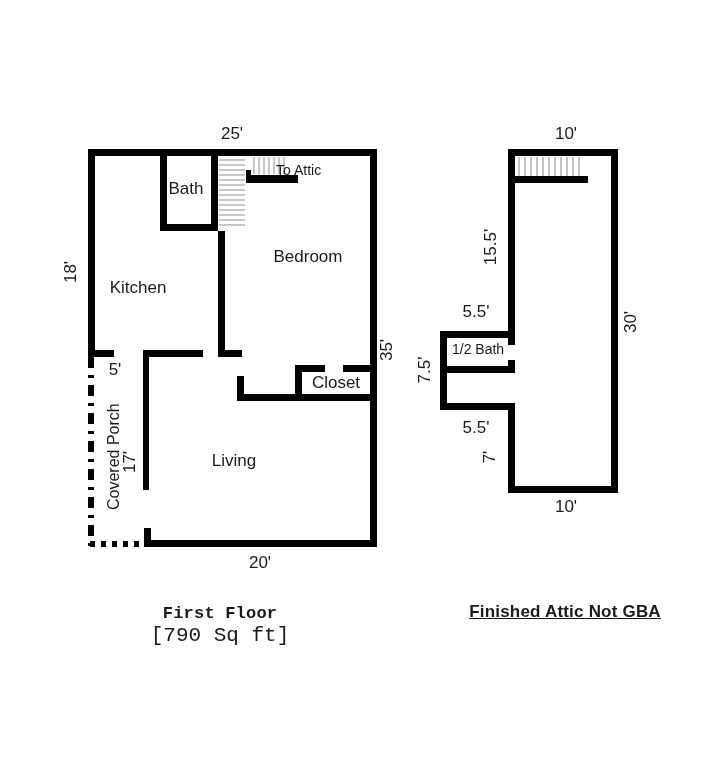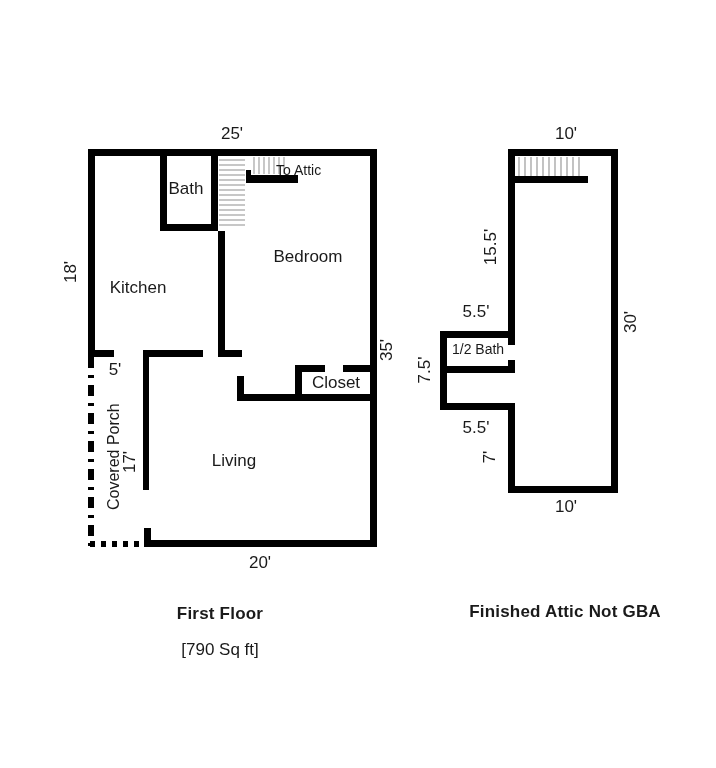--- a/index.html
+++ b/index.html
@@ -26,34 +26,36 @@
     text-align: center;
     color: #1a1a1a;
   }
   .caption-title {
     font-size: 17px;
     font-weight: bold;
     letter-spacing: 0.2px;
     white-space: nowrap;
   }
   .caption-sub {
-    font-size: 17px;
+    font-size: 21px;
     font-weight: normal;
-    margin-top: 16px;
+    margin-top: 1px;
     white-space: nowrap;
   }
   #caption-first-floor {
     left: 30px;
     top: 604px;
     width: 380px;
+    font-family: Liberation Mono, monospace;
   }
   #caption-attic {
     left: 420px;
     top: 602px;
     width: 290px;
+    text-decoration: underline;
   }
 </style>
 </head>
 <body>
 
 <svg id="plan-canvas" viewBox="0 0 716 768" xmlns="http://www.w3.org/2000/svg">
 
   <rect x="0" y="0" width="716" height="768" fill="#ffffff"></rect>
 
   <g>

